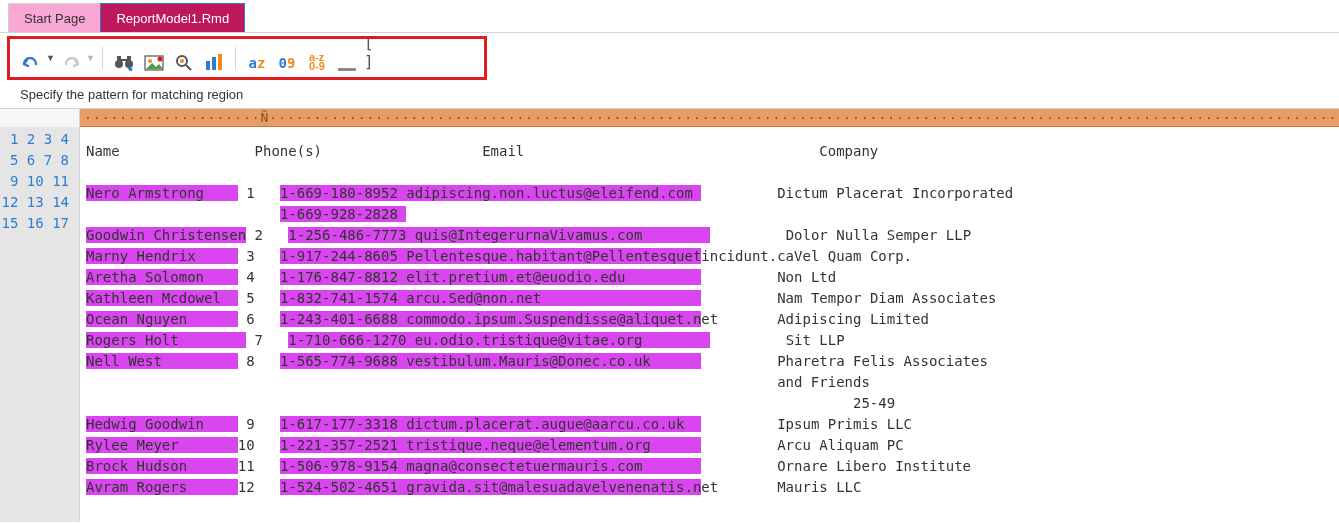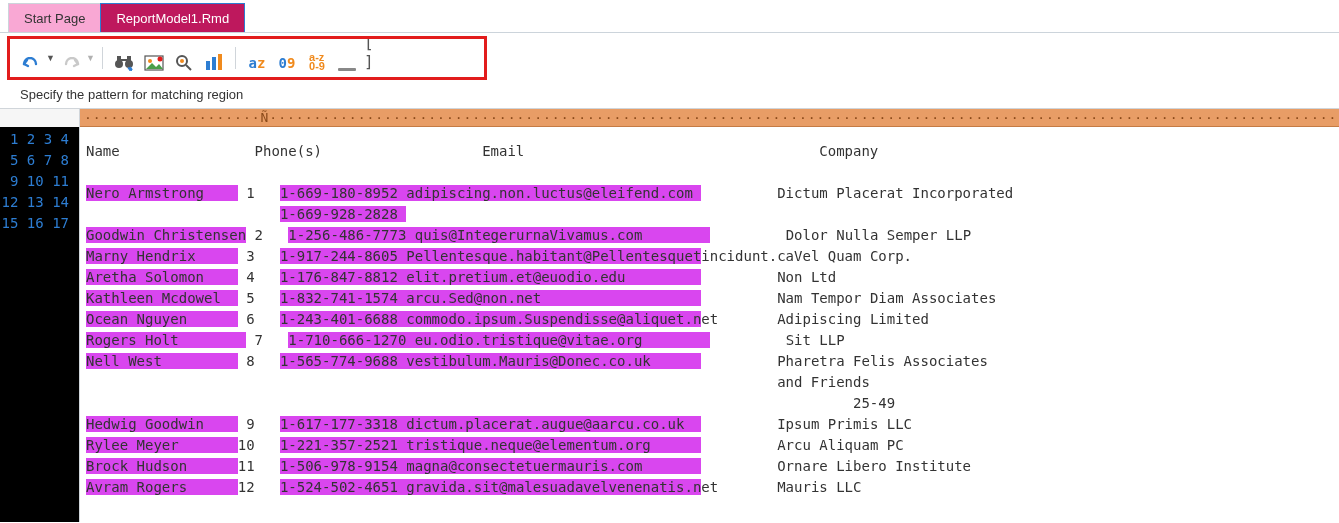--- a/index.html
+++ b/index.html
@@ -26,21 +26,21 @@
   .brk{font-family:"Consolas",monospace;font-size:16px;color:#555;letter-spacing:4px}
   
   .hint{padding:4px 10px 6px 20px;font-size:13px;color:#333;border-bottom:1px solid #d0d5da}
   
   .ruler-area{display:flex;height:18px}
   .gutter-top{width:80px;border-right:1px solid #d0d5da;background:#f6f6f6}
   .ruler{flex:1;background:#e89d66;border-bottom:1px solid #c57b44;position:relative;overflow:hidden}
   .ruler .dots{position:absolute;inset:0;white-space:pre;font-family:"Consolas",monospace;font-size:13px;color:#8a4a1a;letter-spacing:1px;line-height:18px;padding-left:4px}
   
   .editor{display:flex;height:calc(523px - 32px - 1px - 50px - 27px - 18px)}
-  .gutter{width:80px;border-right:1px solid #d0d5da;background:#000000;font-family:"Consolas",monospace;font-size:14px;text-align:right;padding-right:10px;color:#2d7dd2;line-height:21px;padding-top:2px}
+  .gutter{width:80px;border-right:1px solid #d0d5da;background:#e5e5e5;font-family:"Consolas",monospace;font-size:14px;text-align:right;padding-right:10px;color:#2d7dd2;line-height:21px;padding-top:2px}
   .code{flex:1;font-family:"Consolas",monospace;font-size:14px;line-height:21px;white-space:pre;padding-left:6px;padding-top:14px;overflow:hidden;color:#333}
   .hl{background:#d946ef}
   .dim{color:#333}
   svg{display:block}
 </style>
 </head>
 <body>
 
 <div class="tab-strip">
   <div class="tab">Start Page</div>

